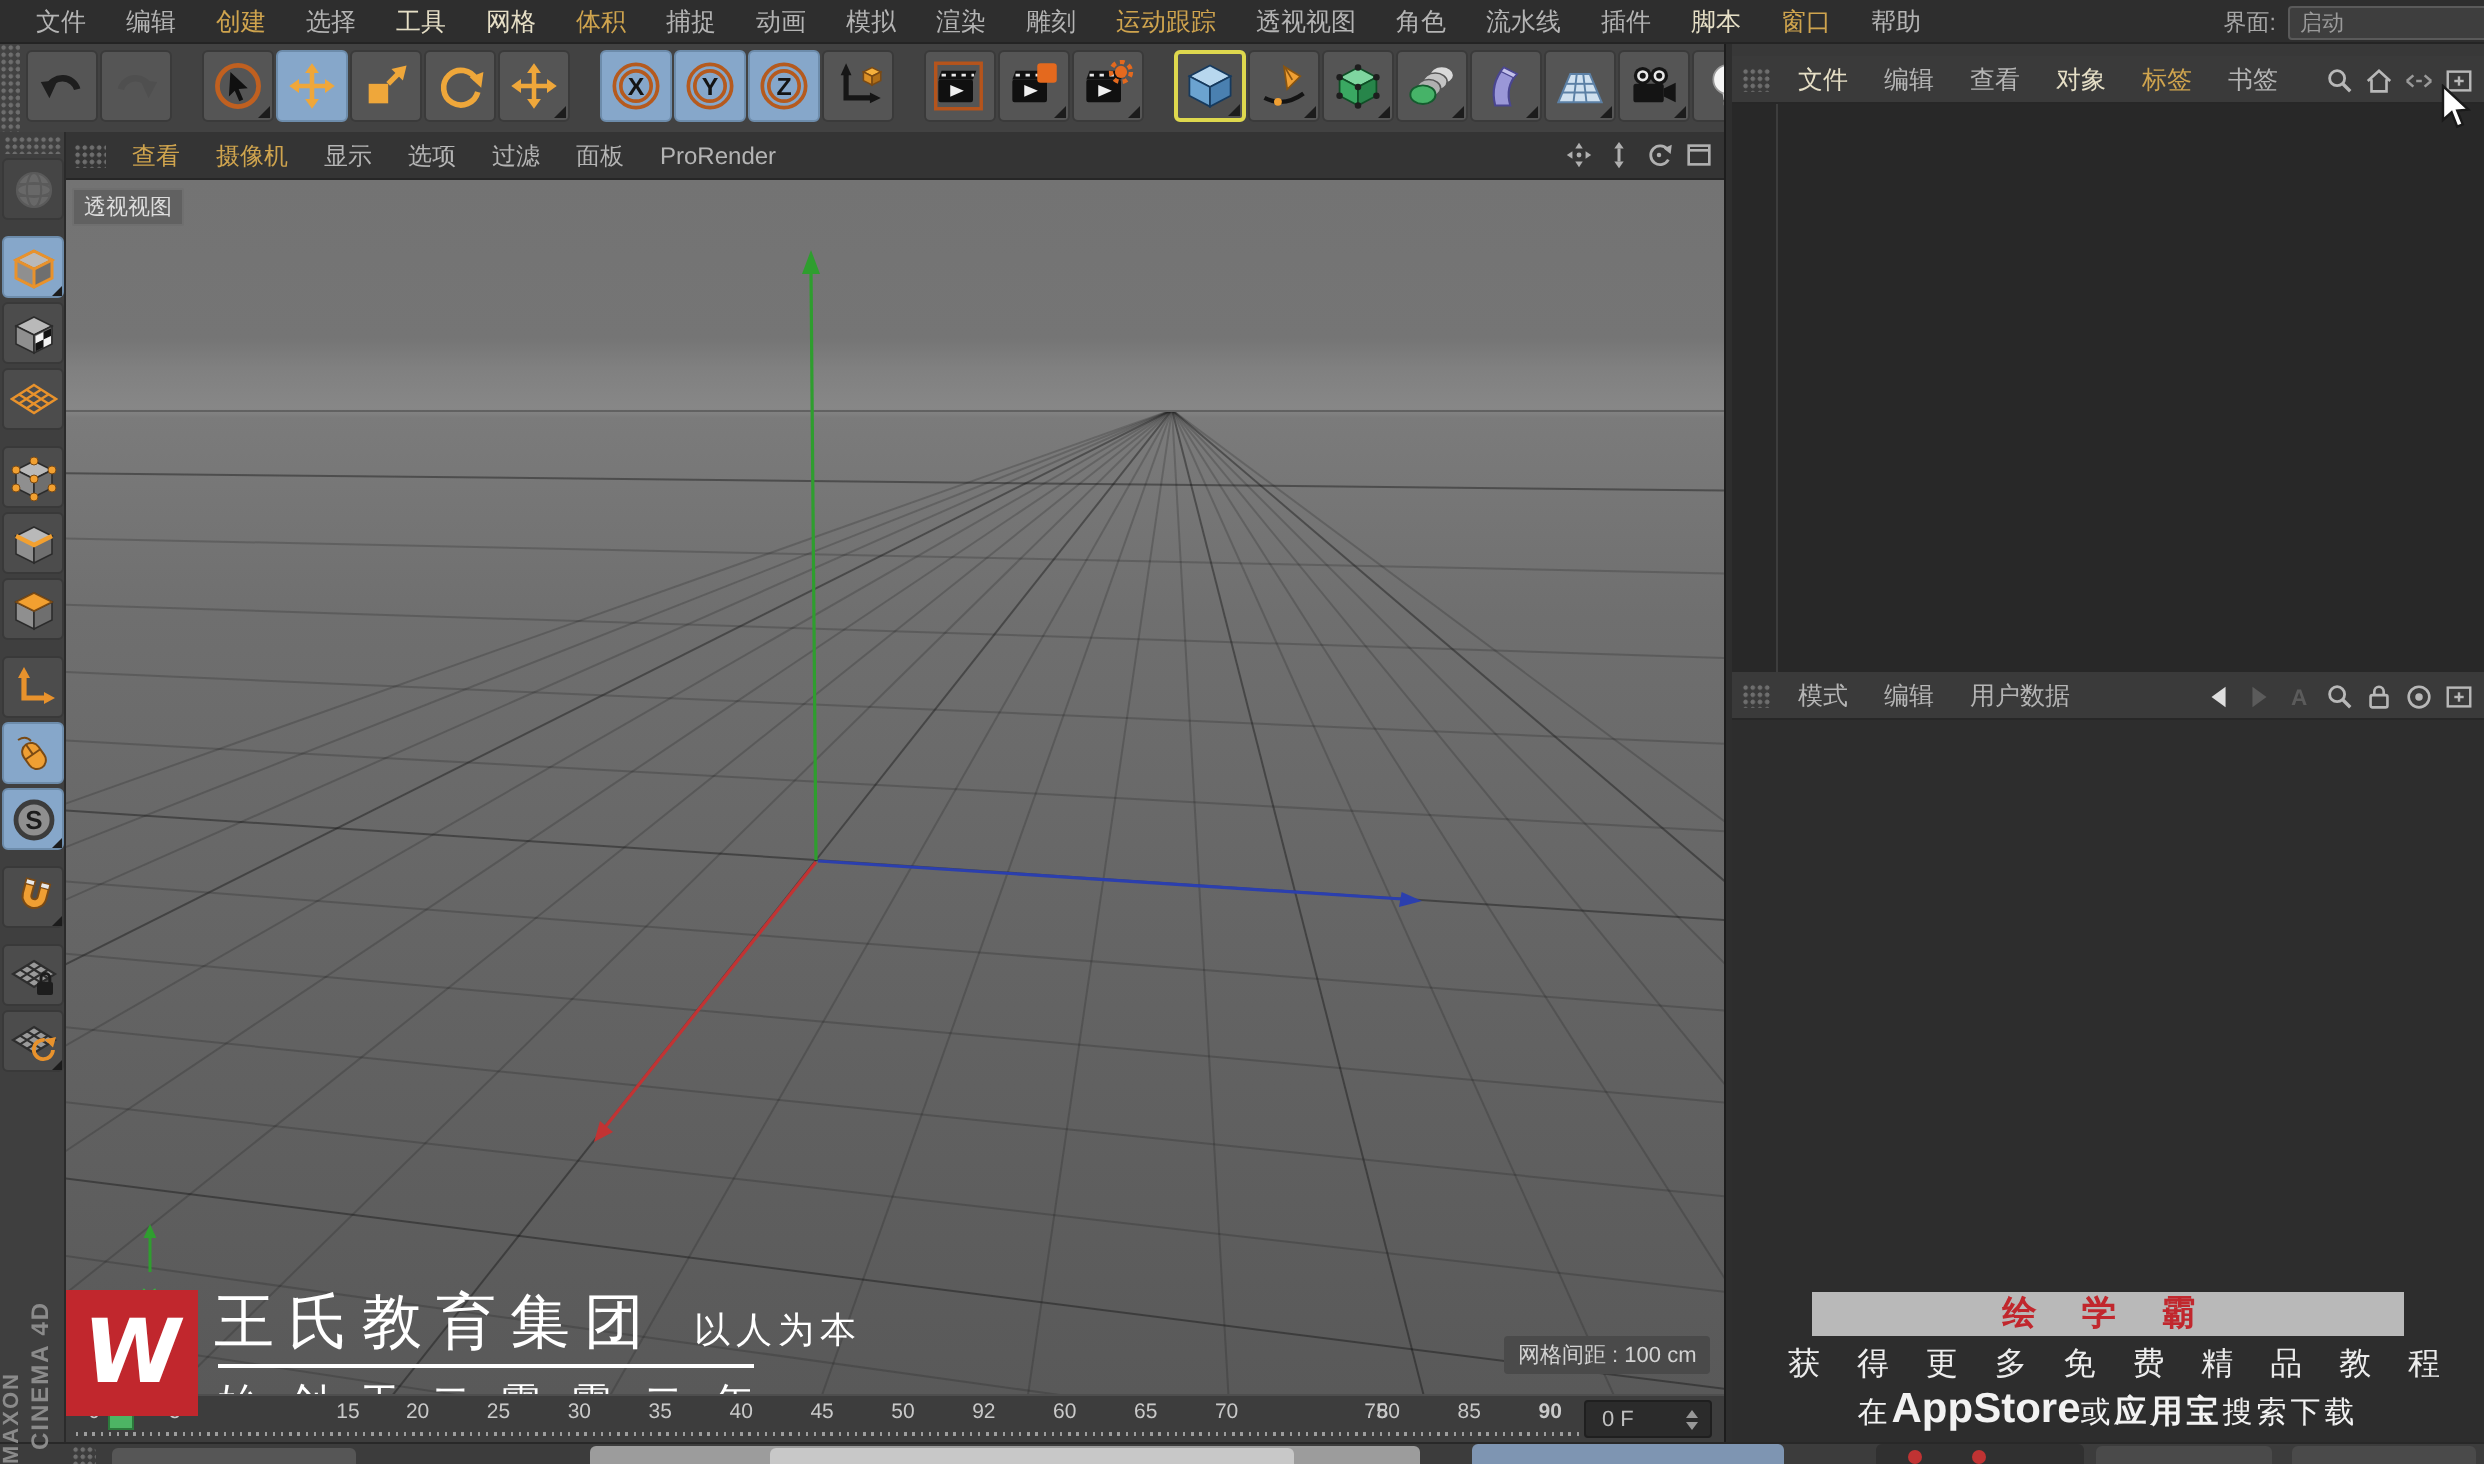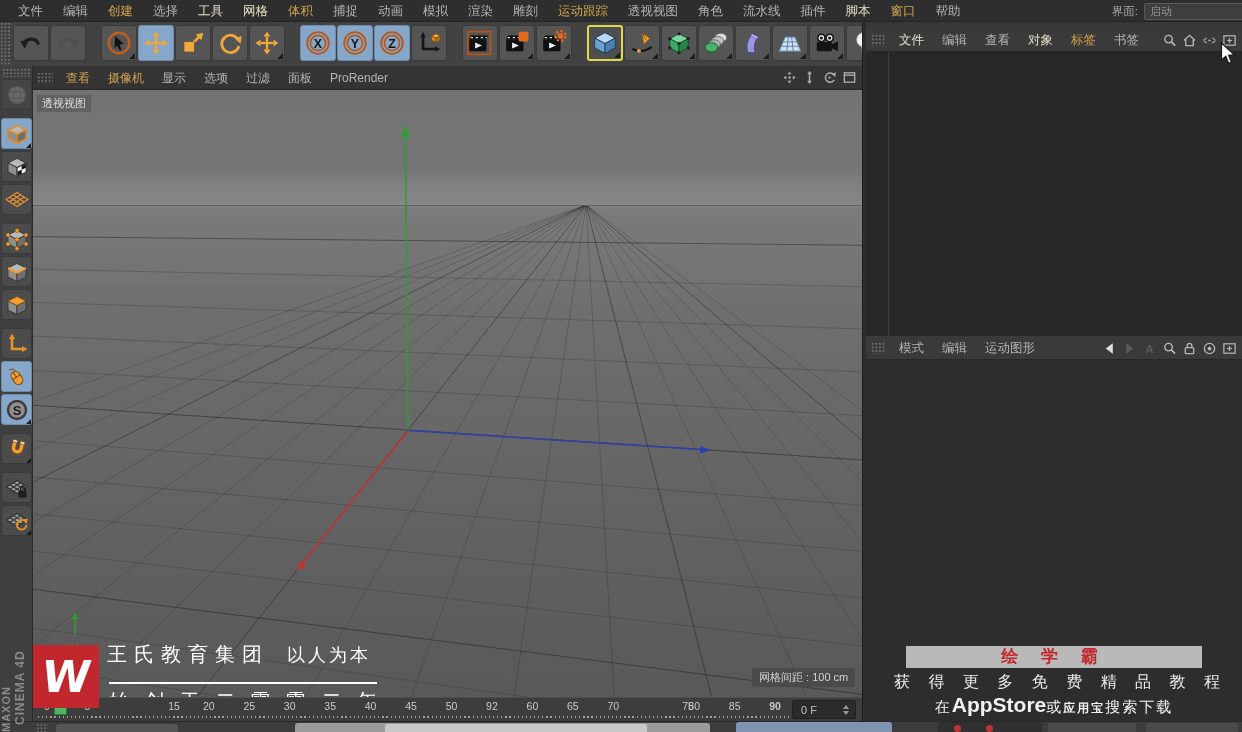--- a/index.html
+++ b/index.html
@@ -58,21 +58,21 @@
               color:#dcdcdc;font-size:11px;padding:1px 5px;border-radius:1px;}
   #grid-spacing{position:absolute;left:719px;top:578px;background:#4a4a4a;color:#d2d2d2;font-size:11px;
                 padding:2px 7px;border-radius:2px;white-space:nowrap;}
   #mini-axis{position:absolute;left:34px;top:518px;width:20px;height:48px;}
   
   #watermark{position:absolute;left:0;top:575px;width:829px;height:80px;pointer-events:none;}
   #wm-logo{position:absolute;left:0;top:4px;width:66px;height:63px;background:#c1272d;
            display:flex;align-items:center;justify-content:center;z-index:6;}
   #wm-logo span{color:#ffffff;font-size:44px;font-weight:bold;transform:skewX(-8deg);font-family:"DejaVu Sans",sans-serif;line-height:1;}
   #wm-titlebox{position:absolute;left:74px;top:0px;display:flex;align-items:baseline;gap:18px;color:#fff;}
-  #wm-title{font-size:20px;letter-spacing:7px;white-space:nowrap;text-align:right;}
+  #wm-title{font-size:30px;letter-spacing:7px;white-space:nowrap;text-align:right;}
   #wm-subtitle{font-size:18px;letter-spacing:3px;white-space:nowrap;}
   #wm-line{position:absolute;left:76px;top:41px;width:268px;height:2px;background:#ffffff;}
   #wm-tagline{position:absolute;left:76px;top:47px;width:268px;display:flex;justify-content:space-between;
               color:#fff;font-size:20px;white-space:nowrap;}
   
   #ruler{position:absolute;left:0;top:631px;width:829px;height:24px;background:#3d3d3d;border-top:1px solid #4e4e4e;box-sizing:border-box;}
   .tick-label{position:absolute;top:2px;width:24px;margin-left:-12px;text-align:center;font-size:10.5px;color:#c9c9c9;}
   #tick-dots{position:absolute;left:5px;top:18px;width:755px;height:2px;
      background:repeating-linear-gradient(90deg,rgba(235,235,235,.55) 0 1.2px,transparent 1.2px 4.1px);}
   #frame-marker{position:absolute;left:21px;top:8px;width:13px;height:9px;background:#4db564;border:1px solid #2c7a3c;box-sizing:border-box;}
@@ -98,21 +98,21 @@
   #om-area .vline{position:absolute;left:22px;top:0;width:1px;height:100%;background:#3d3d3d;}
   #am-menu{position:absolute;left:0;top:314px;}
   #am-area{position:absolute;left:0;top:338px;width:376px;height:361px;background:#2d2d2d;}
   
   #ad{position:absolute;left:28px;top:281px;width:320px;}
   #ad-line1{color:#ececec;font-size:16px;letter-spacing:7px;text-align:center;white-space:nowrap;}
   #ad-bar{margin:5px 12px 4px 12px;height:22px;line-height:22px;background:#b9b9b9;text-align:center;}
   #ad-bar span{color:#c1272d;font-weight:bold;font-size:17px;letter-spacing:9px;}
   #ad-line3{color:#f2f2f2;text-align:center;font-size:15px;letter-spacing:2px;white-space:nowrap;}
   #ad-line3 .big{font-size:21px;font-weight:bold;letter-spacing:0;}
-  #ad-line3 .bold{font-weight:bold;font-size:12px;}
+  #ad-line3 .bold{font-weight:bold;font-size:16px;}
   
   #bottom-strip{position:absolute;left:0;top:721px;width:1242px;height:11px;background:#3c3c3c;border-top:1px solid #282828;box-sizing:border-box;}
   .bs{position:absolute;border-radius:3px 3px 0 0;}
   
   .vtext{position:absolute;writing-mode:vertical-rl;transform:rotate(180deg);color:#8b8b8b;
          font-weight:bold;letter-spacing:1px;z-index:4;white-space:nowrap;}
   
   #cursor{position:absolute;left:1220px;top:42px;z-index:99;}
 </style>
 </head>
@@ -790,21 +790,21 @@
         </div>
     </div>
     <div id="om-area">
       <div class="vline"></div>
     </div>
     <div id="am-menu" class="pmenu">
       <div class="grip h"></div>
       <div id="am-menu-items" style="display:flex;">
           <span class="pmenu-item c-normal">模式</span>
           <span class="pmenu-item c-normal">编辑</span>
-          <span class="pmenu-item c-normal">运动图形</span>
+          <span class="pmenu-item c-normal">用户数据</span>
         </div>
       <div id="am-icons" class="pmenu-icons">
           <span class="pmi">
             <svg viewBox="0 0 16 16">
               <path d="M11.5 2.5 L4 8 L11.5 13.5 Z" fill="#dedede"></path>
             </svg>
           </span>
           <span class="pmi disabled">
             <svg viewBox="0 0 16 16">
               <path d="M4.5 2.5 L12 8 L4.5 13.5 Z" fill="#7c7c7c"></path>

